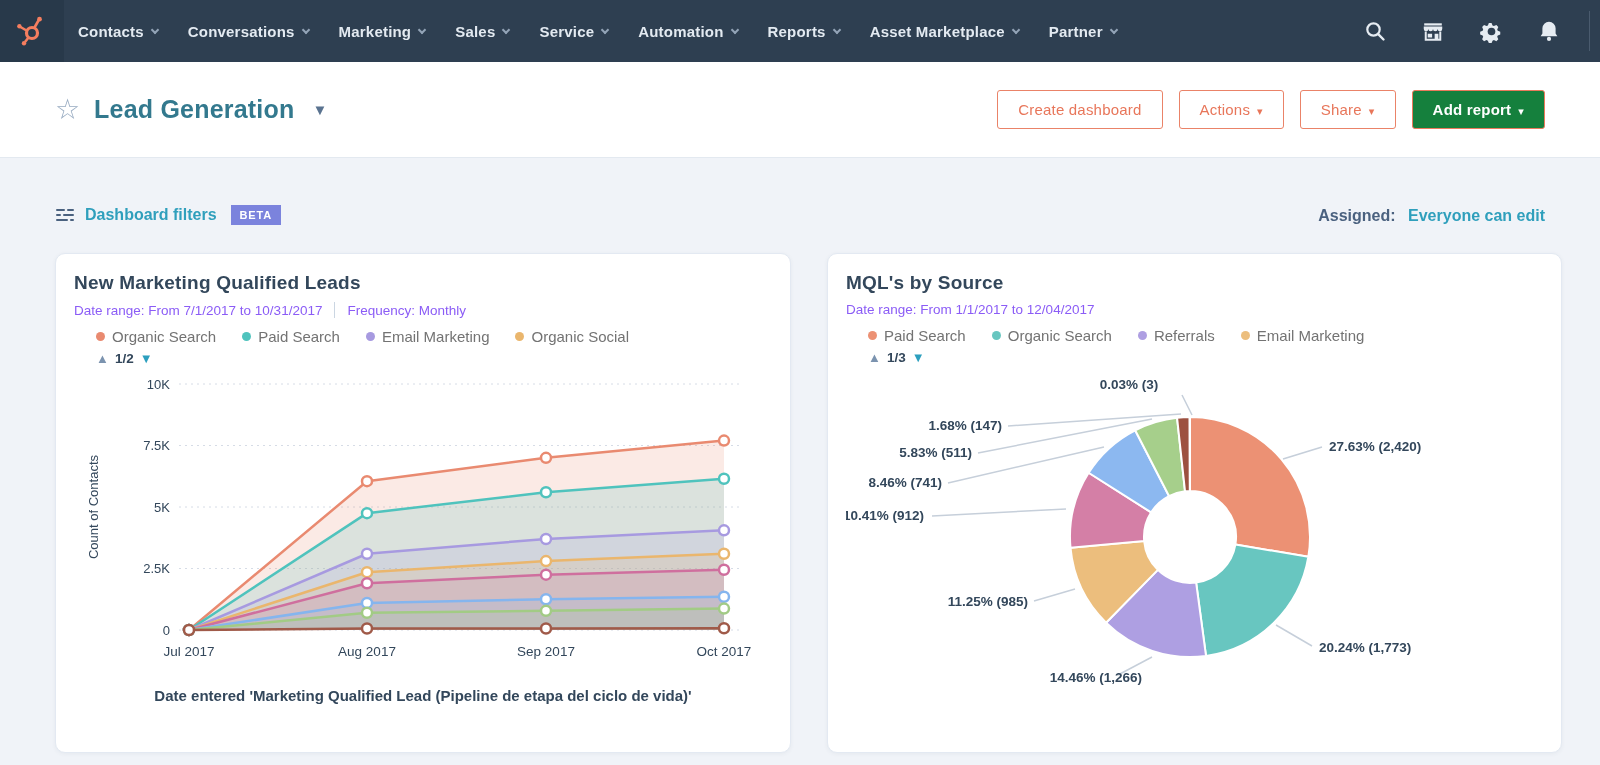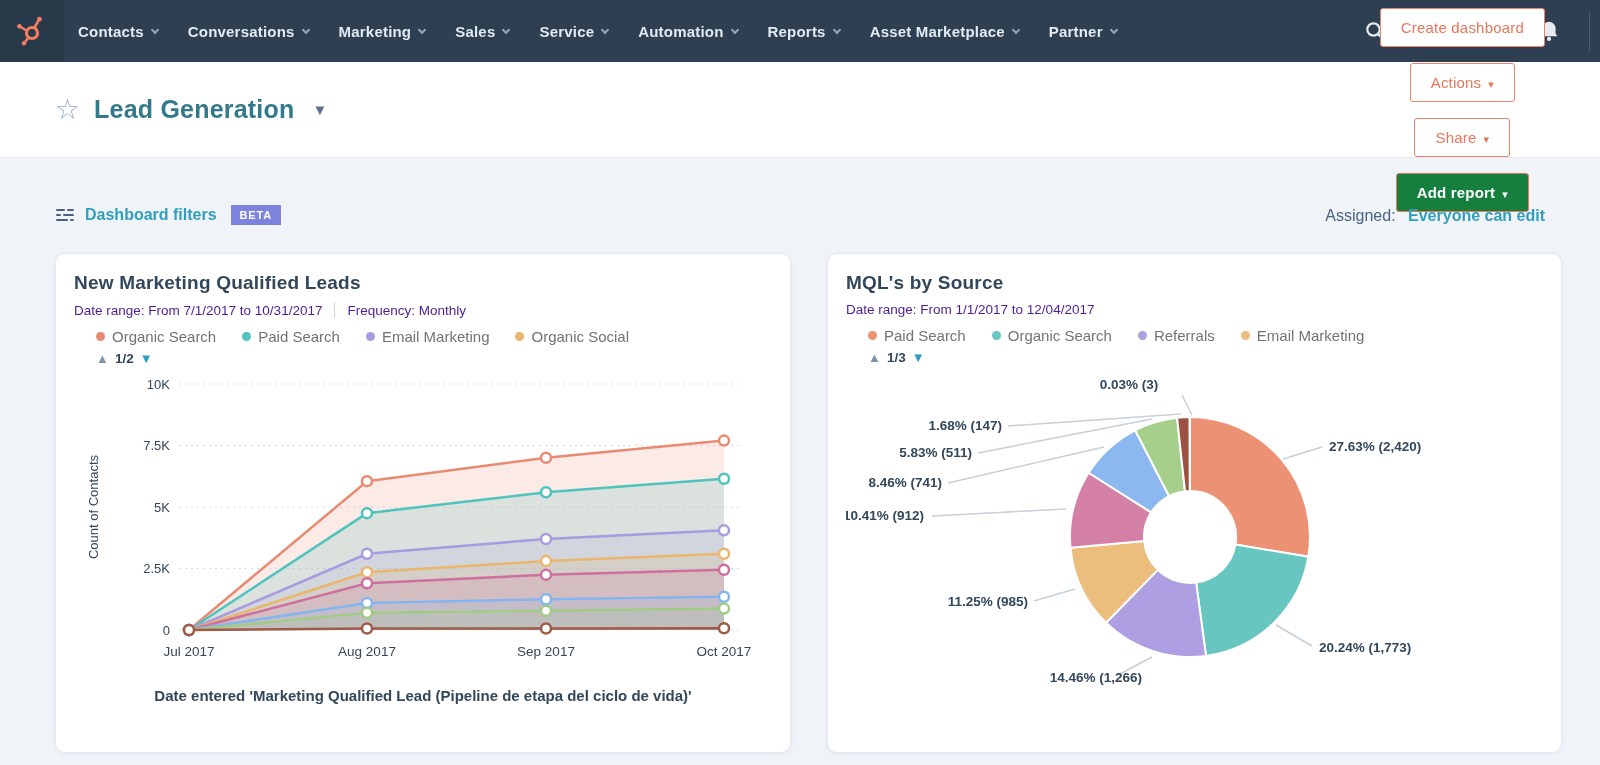--- a/index.html
+++ b/index.html
@@ -15,40 +15,40 @@
   .nav-right { display:flex; align-items:center; gap:14px; padding-right:10px; }
   .nav-icon-btn { width:44px; height:44px; display:flex; align-items:center; justify-content:center; cursor:pointer; color:#e6ecf2; }
   .nav-divider { width:1px; height:40px; background:#4a5b6e; margin-left:4px; }
 
   
   .page-header { height:96px; background:#ffffff; display:flex; align-items:center; justify-content:space-between; padding:0 55px; border-bottom:1px solid #e3e9f0; }
   .title-wrap { display:flex; align-items:center; gap:14px; }
   .star { font-size:28px; color:#99acc2; cursor:pointer; line-height:1; }
   .page-title { font-size:25px; font-weight:700; color:#33798e; letter-spacing:.2px; }
   .title-caret { color:#5a7390; font-size:15px; cursor:pointer; margin-left:4px; }
-  .header-buttons { display:flex; align-items:center; gap:16px;flex-direction:column; }
+  .header-buttons { display:flex; align-items:center; gap:16px; }
   .btn { font-family:inherit; font-size:15px; font-weight:400; border-radius:3px; padding:10px 20px; cursor:pointer; letter-spacing:.2px; }
   .btn.outline { background:#fff; color:#e8765a; border:1px solid #ea8368; }
   .btn.solid { background:#15803d; color:#fff; border:1px solid #ea7a5c; font-weight:600; }
   .btn .caret { font-size:11px; margin-left:7px; }
 
   
   .content { padding:47px 55px 0 55px; }
   .filters-row { display:flex; align-items:flex-end; justify-content:space-between; }
   .filters-left { display:flex; align-items:center; gap:10px; cursor:pointer; }
   .filters-label { color:#2f9fbc; font-size:16px; font-weight:700; }
   .beta-badge { background:#7b83dd; color:#fff; font-size:11px; font-weight:700; letter-spacing:.8px; border-radius:0; padding:4px 9px; margin-left:4px; }
   .assigned-wrap { font-size:16px; }
-  .assigned-label { color:#4a617f; font-weight:400; margin-right:8px; }
+  .assigned-label { color:#4a617f; font-weight:700; margin-right:8px; }
   .assigned-link { color:#2f9fbc; font-weight:700; cursor:pointer; }
 
   .cards { display:flex; gap:36px; margin-top:28px; }
   .card { background:#fff; border:1px solid #e3e9f2; border-radius:10px; box-shadow:0 1px 4px rgba(45,62,80,.06); width:736px; height:500px; padding:18px 18px 0 18px; }
   .card-title { font-size:19px; font-weight:700; color:#33475b; letter-spacing:.2px; }
-  .card-meta { display:flex; align-items:center; gap:12px; margin-top:8px; font-size:13.5px; color:#4c1d95; }
+  .card-meta { display:flex; align-items:center; gap:12px; margin-top:8px; font-size:13.5px; color:#8b5cf6; }
   .meta-divider { width:1px; height:16px; background:#cbd6e2; }
   .legend { display:flex; align-items:center; gap:26px; margin:10px 0 0 22px; }
   .legend-item { display:flex; align-items:center; gap:7px; cursor:pointer; }
   .legend-dot { width:9px; height:9px; border-radius:50%; }
   .legend-label { font-size:15px; color:#737373; }
   .pager { display:flex; align-items:center; gap:6px; margin:6px 0 0 22px; font-size:13.5px; font-weight:700; color:#33475b; }
   .tri { font-size:13px; line-height:1; cursor:pointer; }
   .tri.up { color:#7b93af; }
   .tri.down { color:#2c9fbe; }
   .line-chart-svg { display:block; margin-left:10px; margin-top:2px; }

